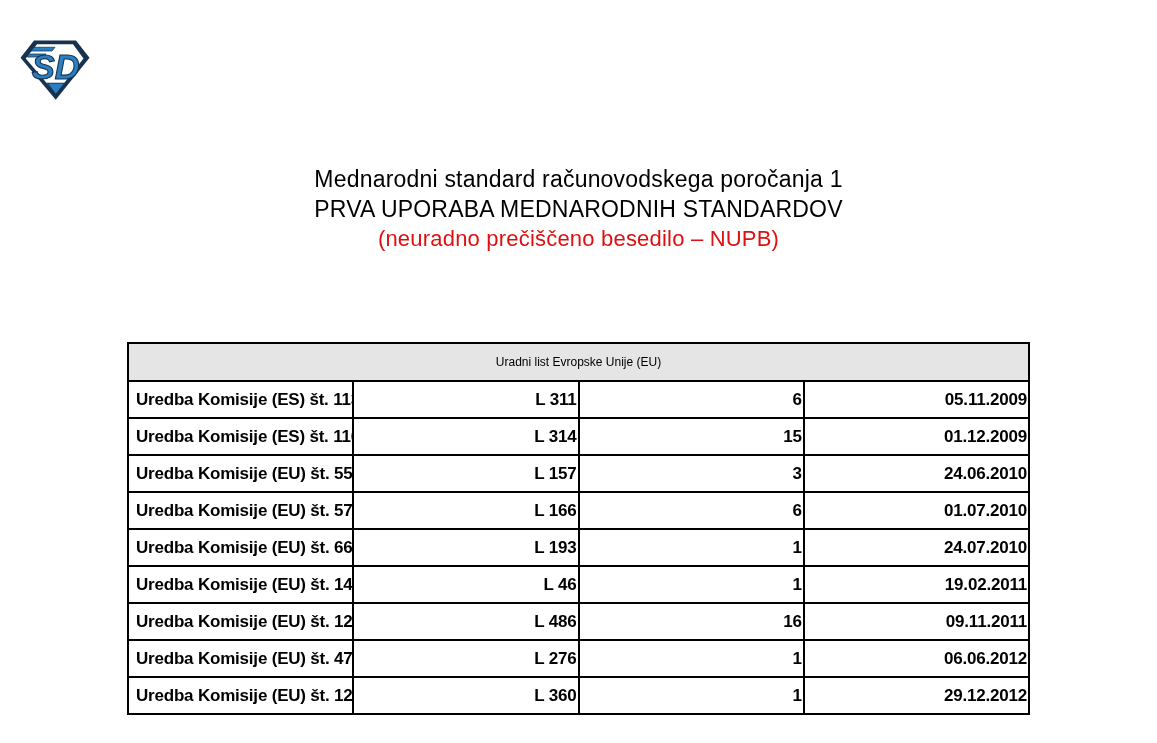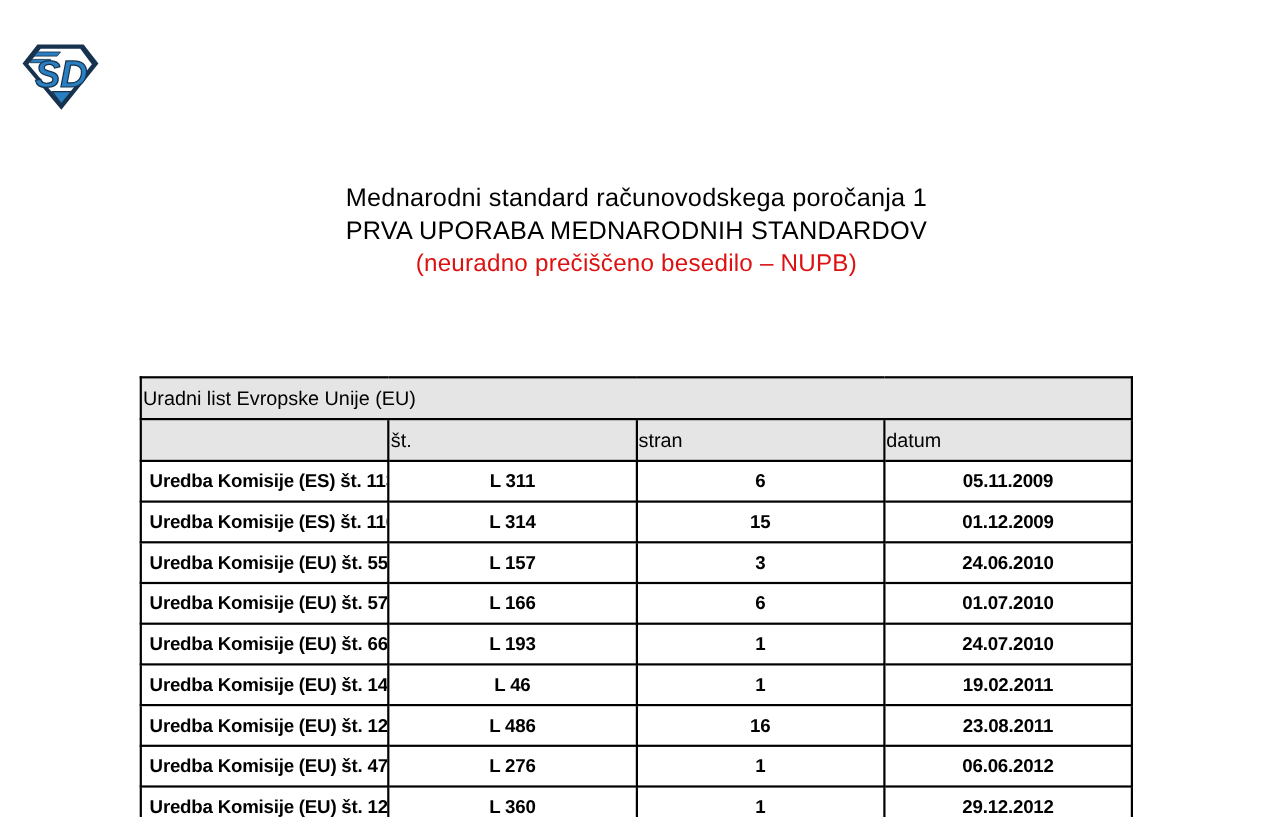--- a/index.html
+++ b/index.html
@@ -33,29 +33,29 @@
     table-layout: fixed;
   }
   .reg-table th, .reg-table td {
     border: 2px solid #000;
     overflow: hidden;
     white-space: nowrap;
   }
   .reg-table thead th {
     background: #e5e5e5;
     font-weight: normal;
-    font-size: 18px;
+    font-size: 12px;
     height: 34px;
-    text-align: left;
+    text-align: center;
   }
   .reg-table td {
     height: 33px;
     font-weight: bold;
     font-size: 17px;
-    text-align: center;
+    text-align: right;
     letter-spacing: -0.2px;
   }
   .reg-table td.c1 { text-align: left; padding-left: 7px; }
   .col-reg   { width: 603px; }
   .col-st    { width: 93px; }
   .col-stran { width: 80px; }
   .col-datum { width: 127px; }
 </style>
 </head>
 <body>
@@ -74,26 +74,20 @@
 <div class="title-block">
   <div class="title-line">Mednarodni standard računovodskega poročanja 1</div>
   <div class="title-line">PRVA UPORABA MEDNARODNIH STANDARDOV</div>
   <div class="title-line subtitle" id="subtitle" style="color: rgb(221, 17, 17);">(neuradno prečiščeno besedilo – NUPB)</div>
 </div>
 
 <table class="reg-table">
   <thead>
     <tr>
       <th colspan="4" style="background: rgb(229, 229, 229);">Uradni list Evropske Unije (EU)</th>
-    </tr>
-    <tr>
-      <th class="col-reg" style="background: rgb(229, 229, 229);"></th>
-      <th class="col-st" style="background: rgb(229, 229, 229);">št.</th>
-      <th class="col-stran" style="background: rgb(229, 229, 229);">stran</th>
-      <th class="col-datum" style="background: rgb(229, 229, 229);">datum</th>
     </tr>
   </thead>
   <tbody id="rows">
       <tr>
         <td class="c1">Uredba Komisije (ES) št. 1136/2009 z dne 25. novembra 2009</td>
         <td class="c2">L 311</td>
         <td class="c3">6</td>
         <td class="c4">05.11.2009</td>
       </tr>
       <tr>
@@ -123,21 +117,21 @@
       <tr>
         <td class="c1">Uredba Komisije (EU) št. 149/2011 z dne 18. februarja 2011</td>
         <td class="c2">L 46</td>
         <td class="c3">1</td>
         <td class="c4">19.02.2011</td>
       </tr>
       <tr>
         <td class="c1">Uredba Komisije (EU) št. 1205/2011 z dne 22. novembra 2011</td>
         <td class="c2">L 486</td>
         <td class="c3">16</td>
-        <td class="c4">23.08.2011</td>
+        <td class="c4">09.11.2011</td>
       </tr>
       <tr>
         <td class="c1">Uredba Komisije (EU) št. 475/2012 z dne 5. junija 2012</td>
         <td class="c2">L 276</td>
         <td class="c3">1</td>
         <td class="c4">06.06.2012</td>
       </tr>
       <tr>
         <td class="c1">Uredba Komisije (EU) št. 1254/2012 z dne 11. decembra 2012</td>
         <td class="c2">L 360</td>

